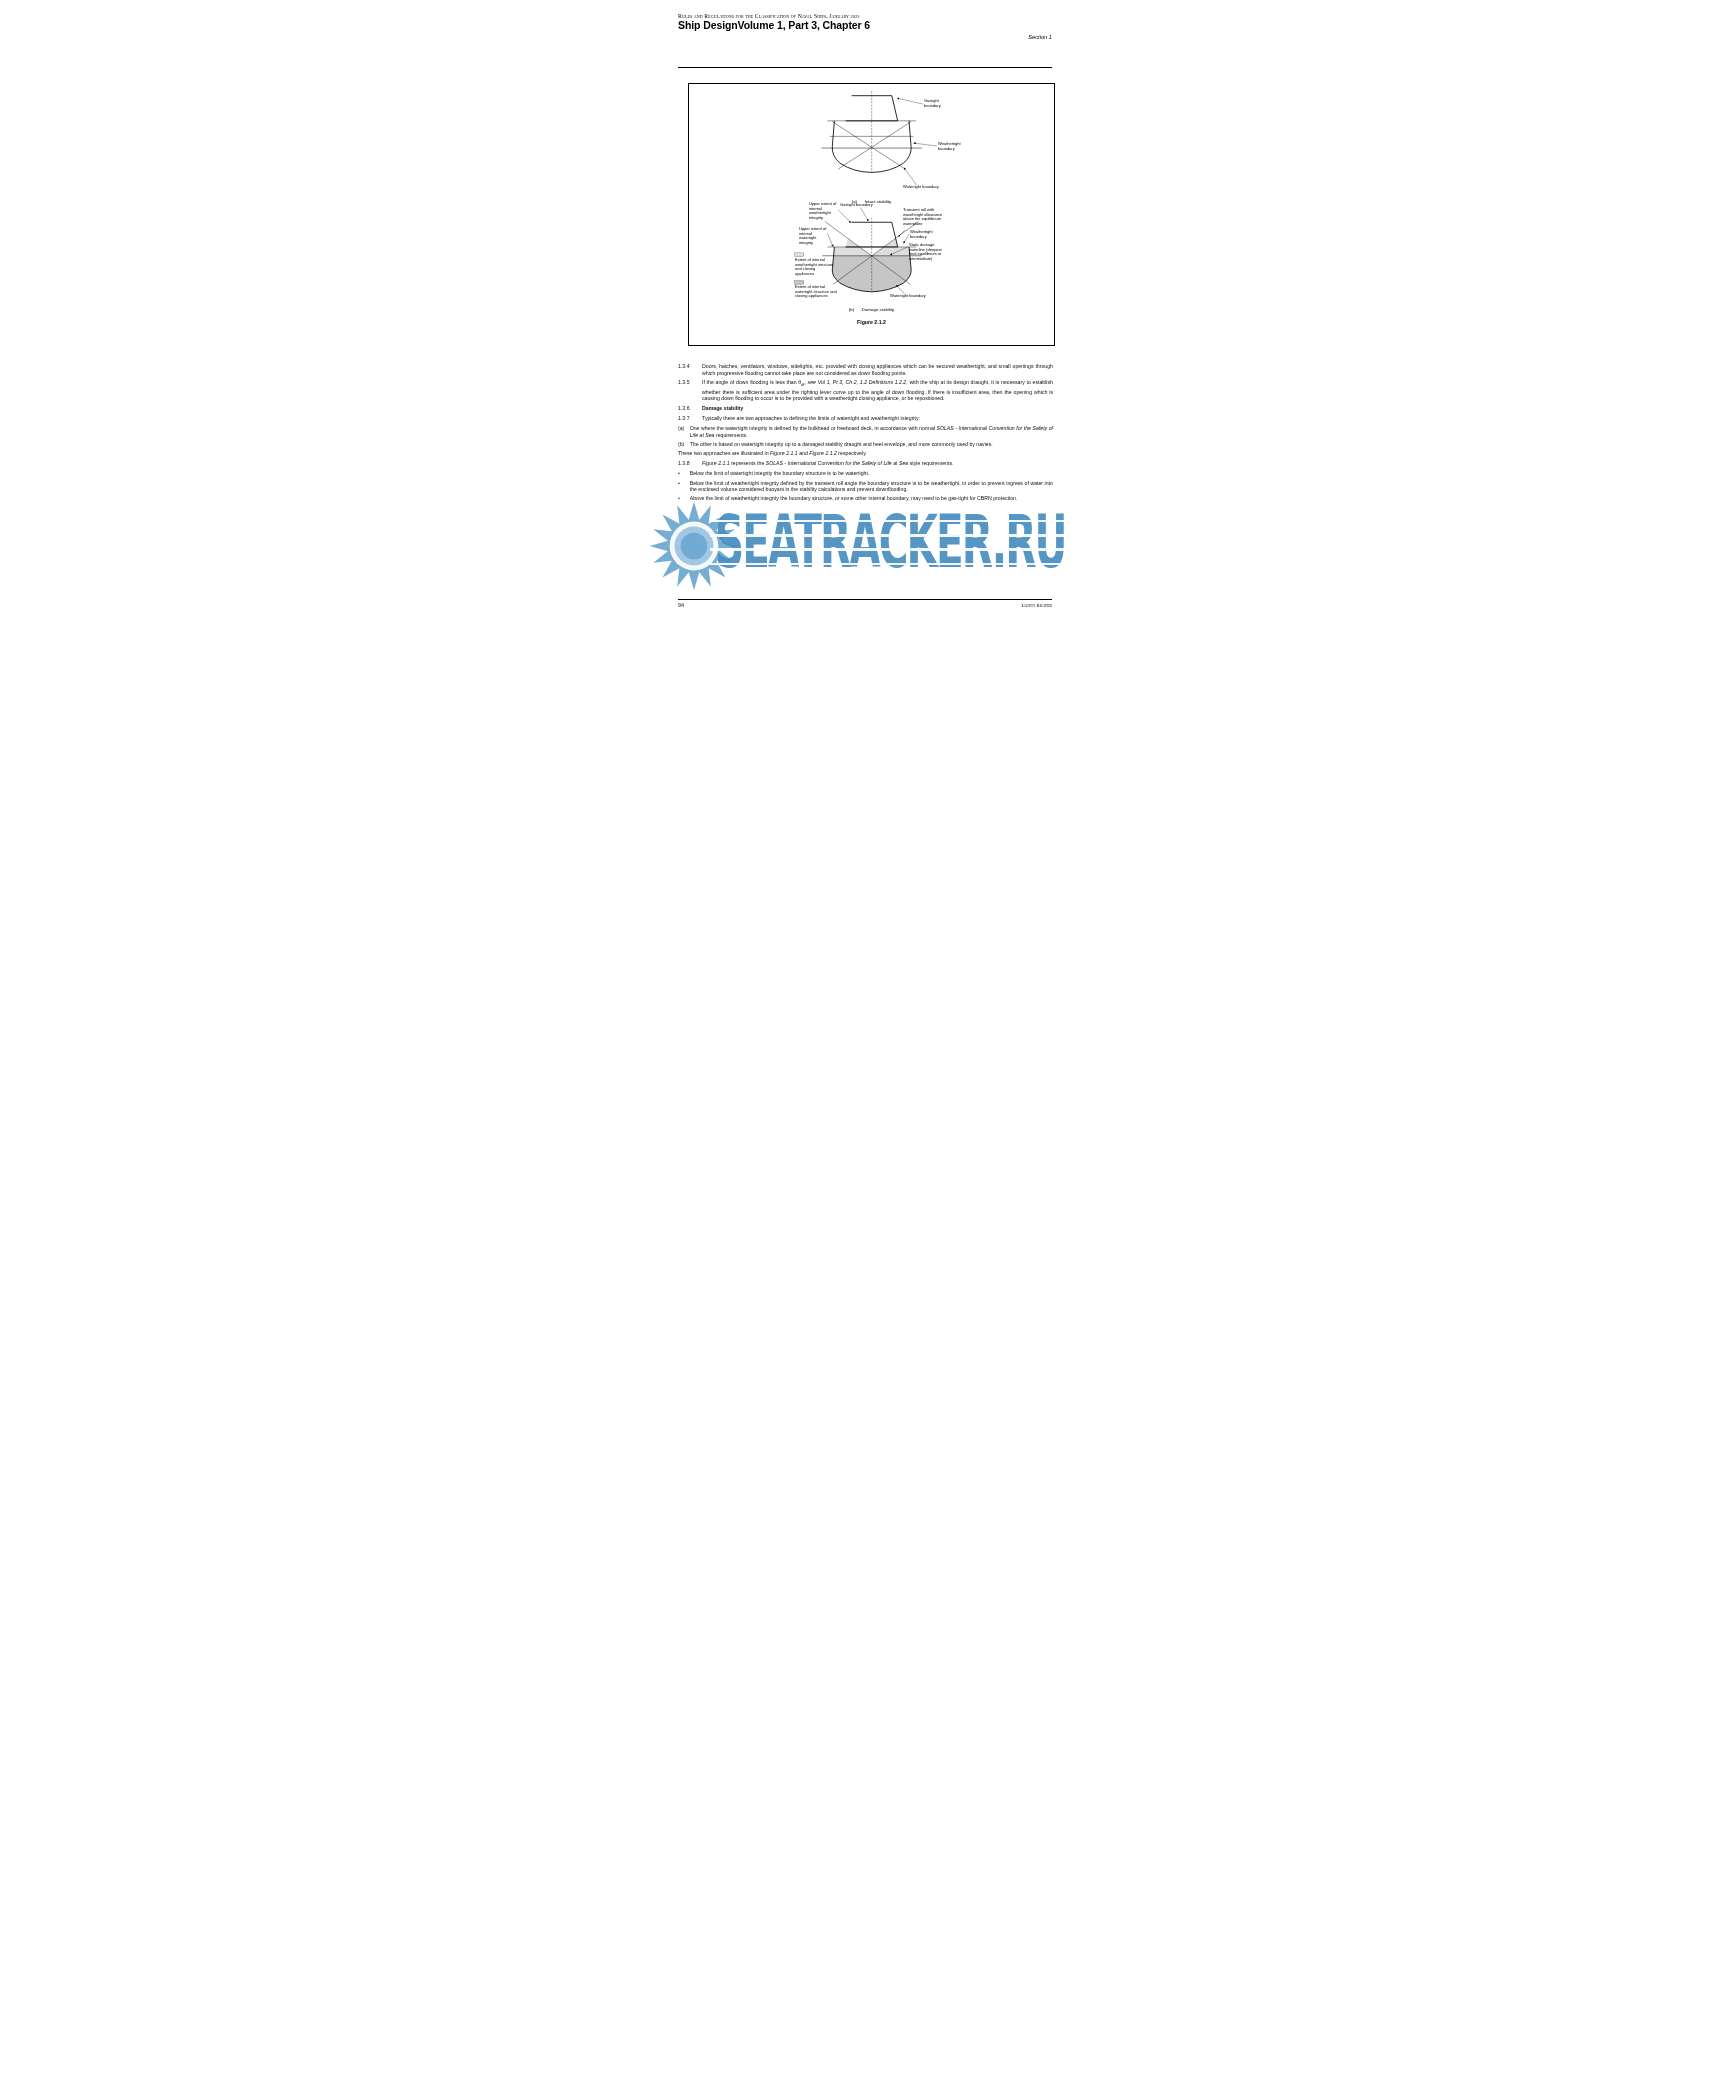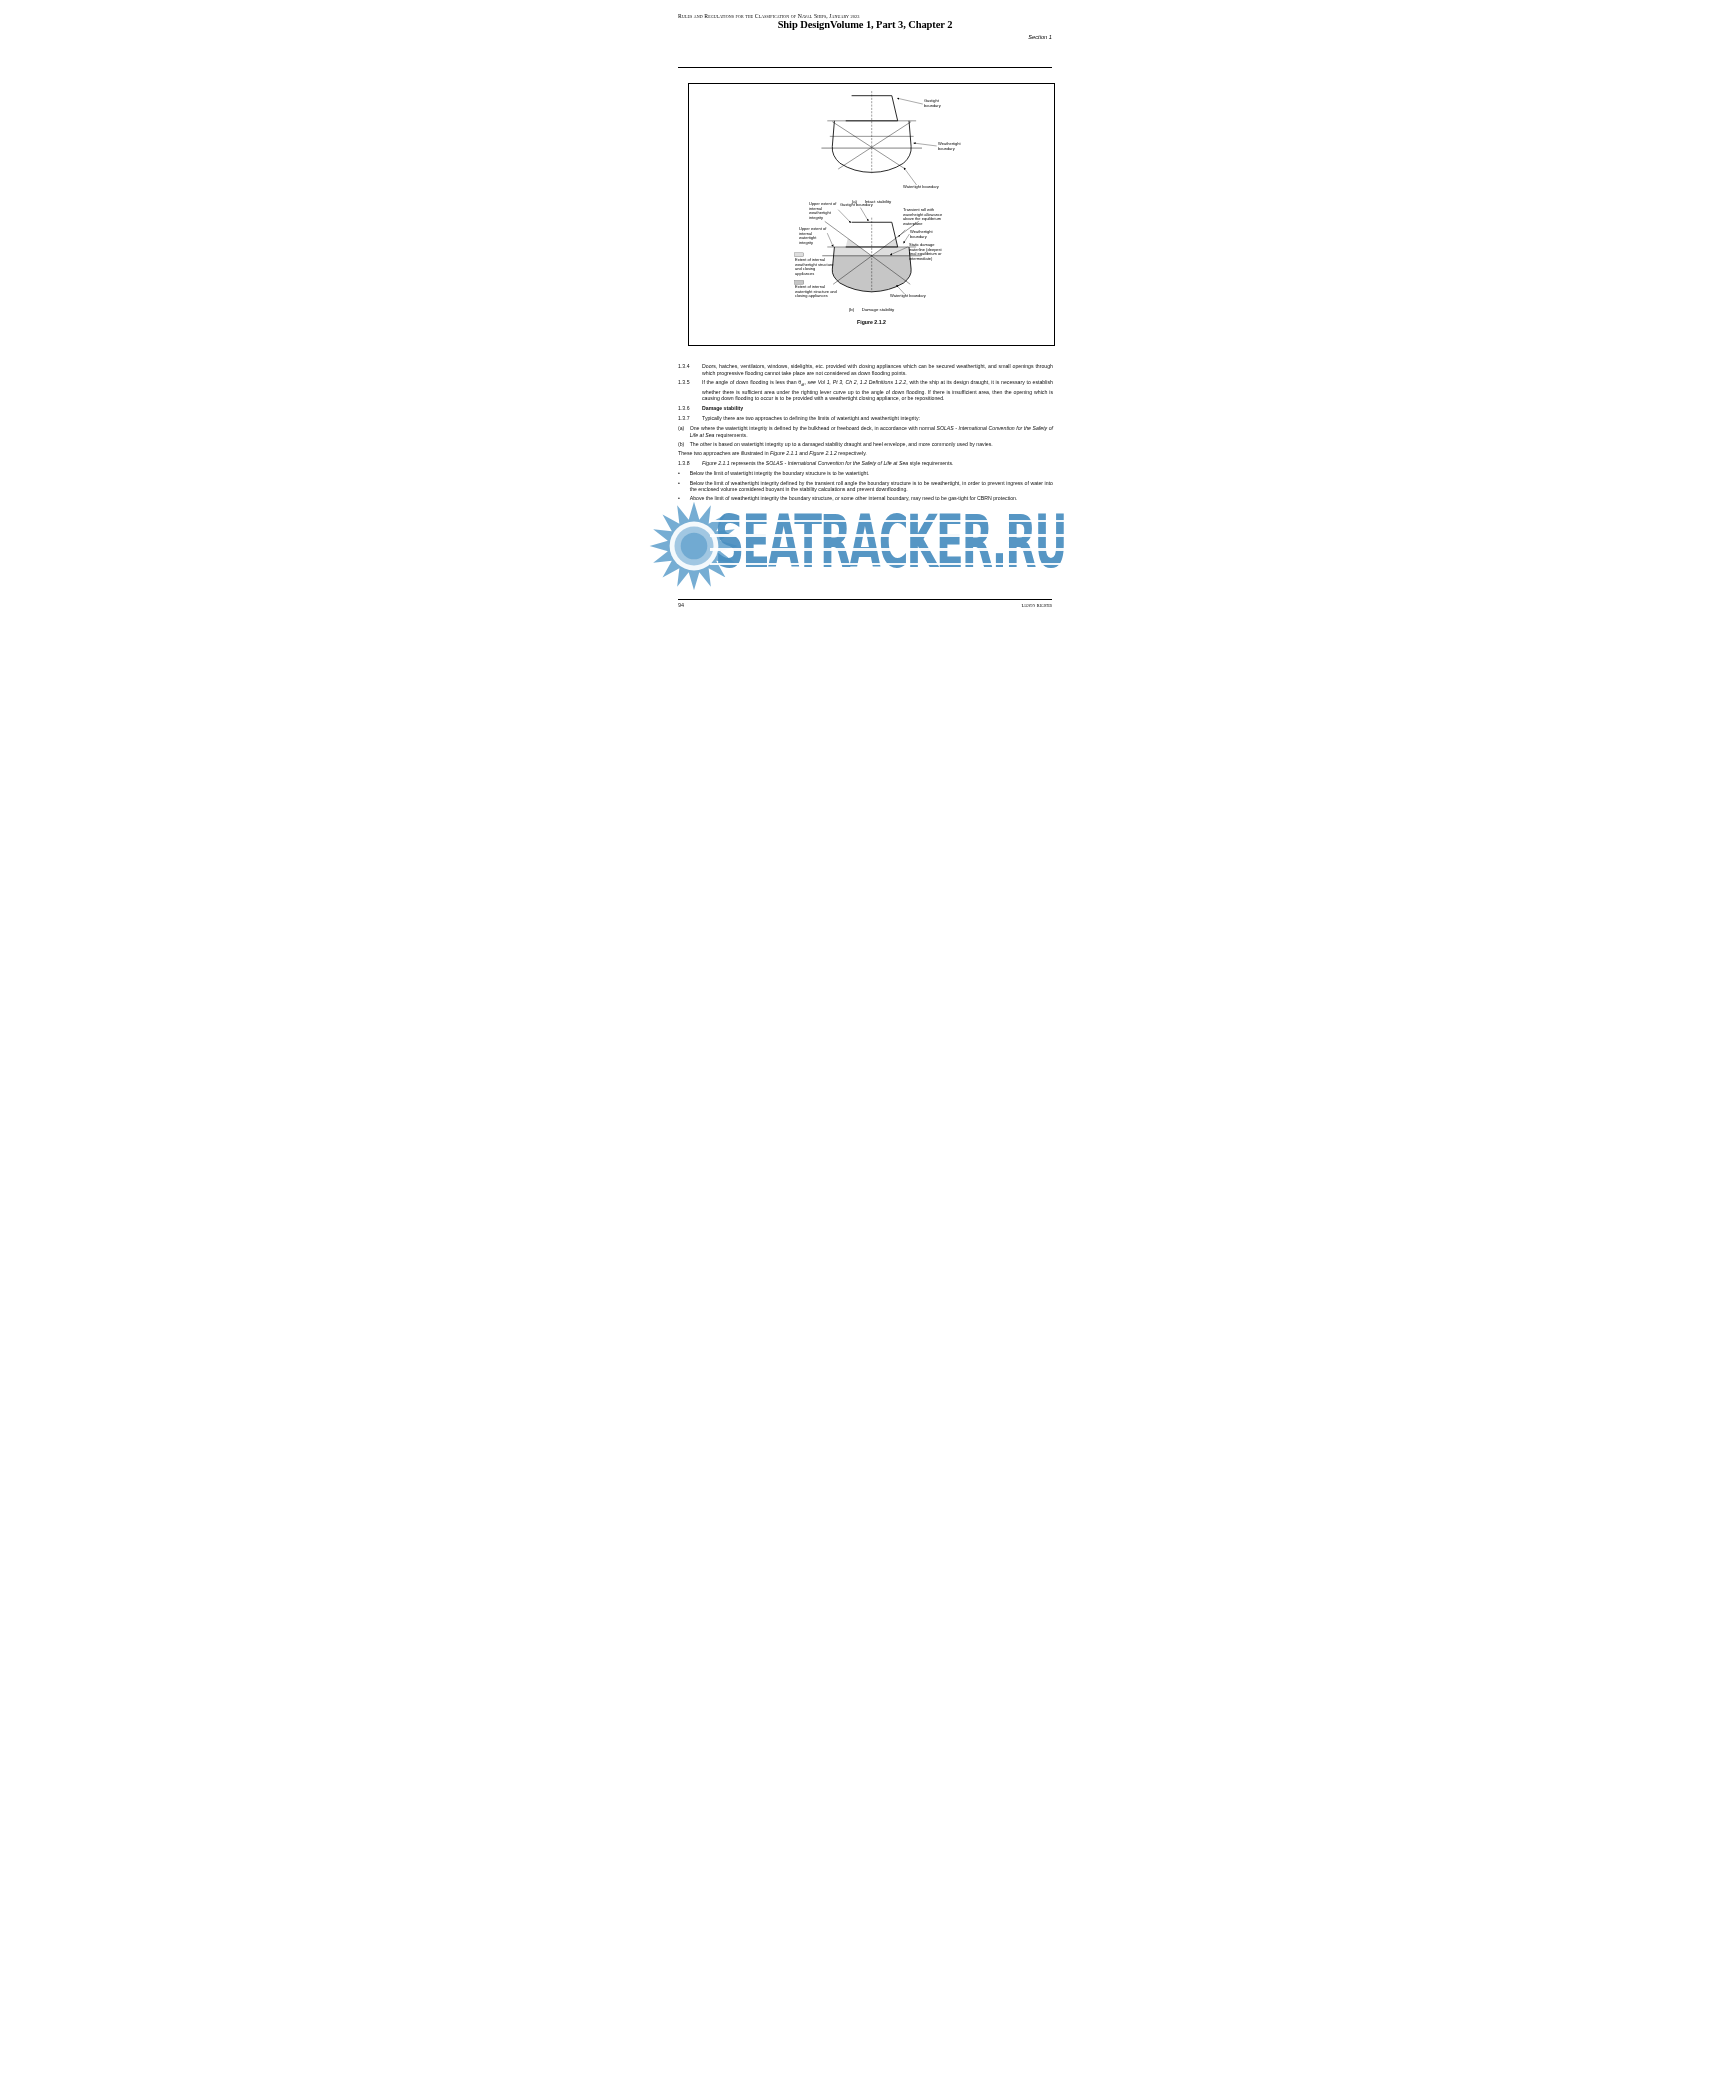--- a/index.html
+++ b/index.html
@@ -11,22 +11,22 @@
   }
   
   .rules-line {
     position:absolute; left:29px; top:12.6px;
     font-family:"Liberation Serif","DejaVu Serif",serif;
     font-variant:small-caps; font-size:5.7px; letter-spacing:0.1px; color:#000;
   }
   .rules-year { font-size:4.4px; letter-spacing:0; }
   .title-row {
     position:absolute; left:29px; right:29px; top:19.3px;
-    display:flex; justify-content:center; align-items:baseline;
-    font-size:10.5px; font-weight:bold; color:#000; letter-spacing:-0.1px;font-family:Liberation Serif, serif;
+    display:flex; justify-content:flex-start; align-items:baseline;
+    font-size:10.5px; font-weight:bold; color:#000; letter-spacing:-0.1px;
   }
   .section-line {
     position:absolute; right:29px; top:34px;
     font-size:5.7px; font-style:italic; color:#000;
   }
   .head-rule { position:absolute; left:29px; right:29px; top:67px; border-top:0.6px solid #000; }
 
   
   .figure-box {
     position:absolute; left:39px; top:83px; width:365px; height:261px;
@@ -88,21 +88,21 @@
 </head>
 <body>
 
 <div class="page">
 
   <div class="rules-line">
     <span>Rules and Regulations for the Classification of Naval Ships, January </span><span class="rules-year">2023</span>
   </div>
   <div class="title-row">
     <span>Ship Design</span>
-    <span>Volume 1, Part 3, Chapter 2</span>
+    <span>Volume 1, Part 3, Chapter 6</span>
   </div>
   <div class="section-line">Section 1</div>
   <div class="head-rule"></div>
 
   <div class="figure-box">
     <svg width="365" height="261" viewBox="0 0 871 621">
       <defs>
         <marker id="arrow" viewBox="0 0 8 8" refX="7" refY="4" markerWidth="7" markerHeight="7" orient="auto-start-reverse">
           <path d="M0,0 L8,4 L0,8 Z" fill="#000"></path>
         </marker>

